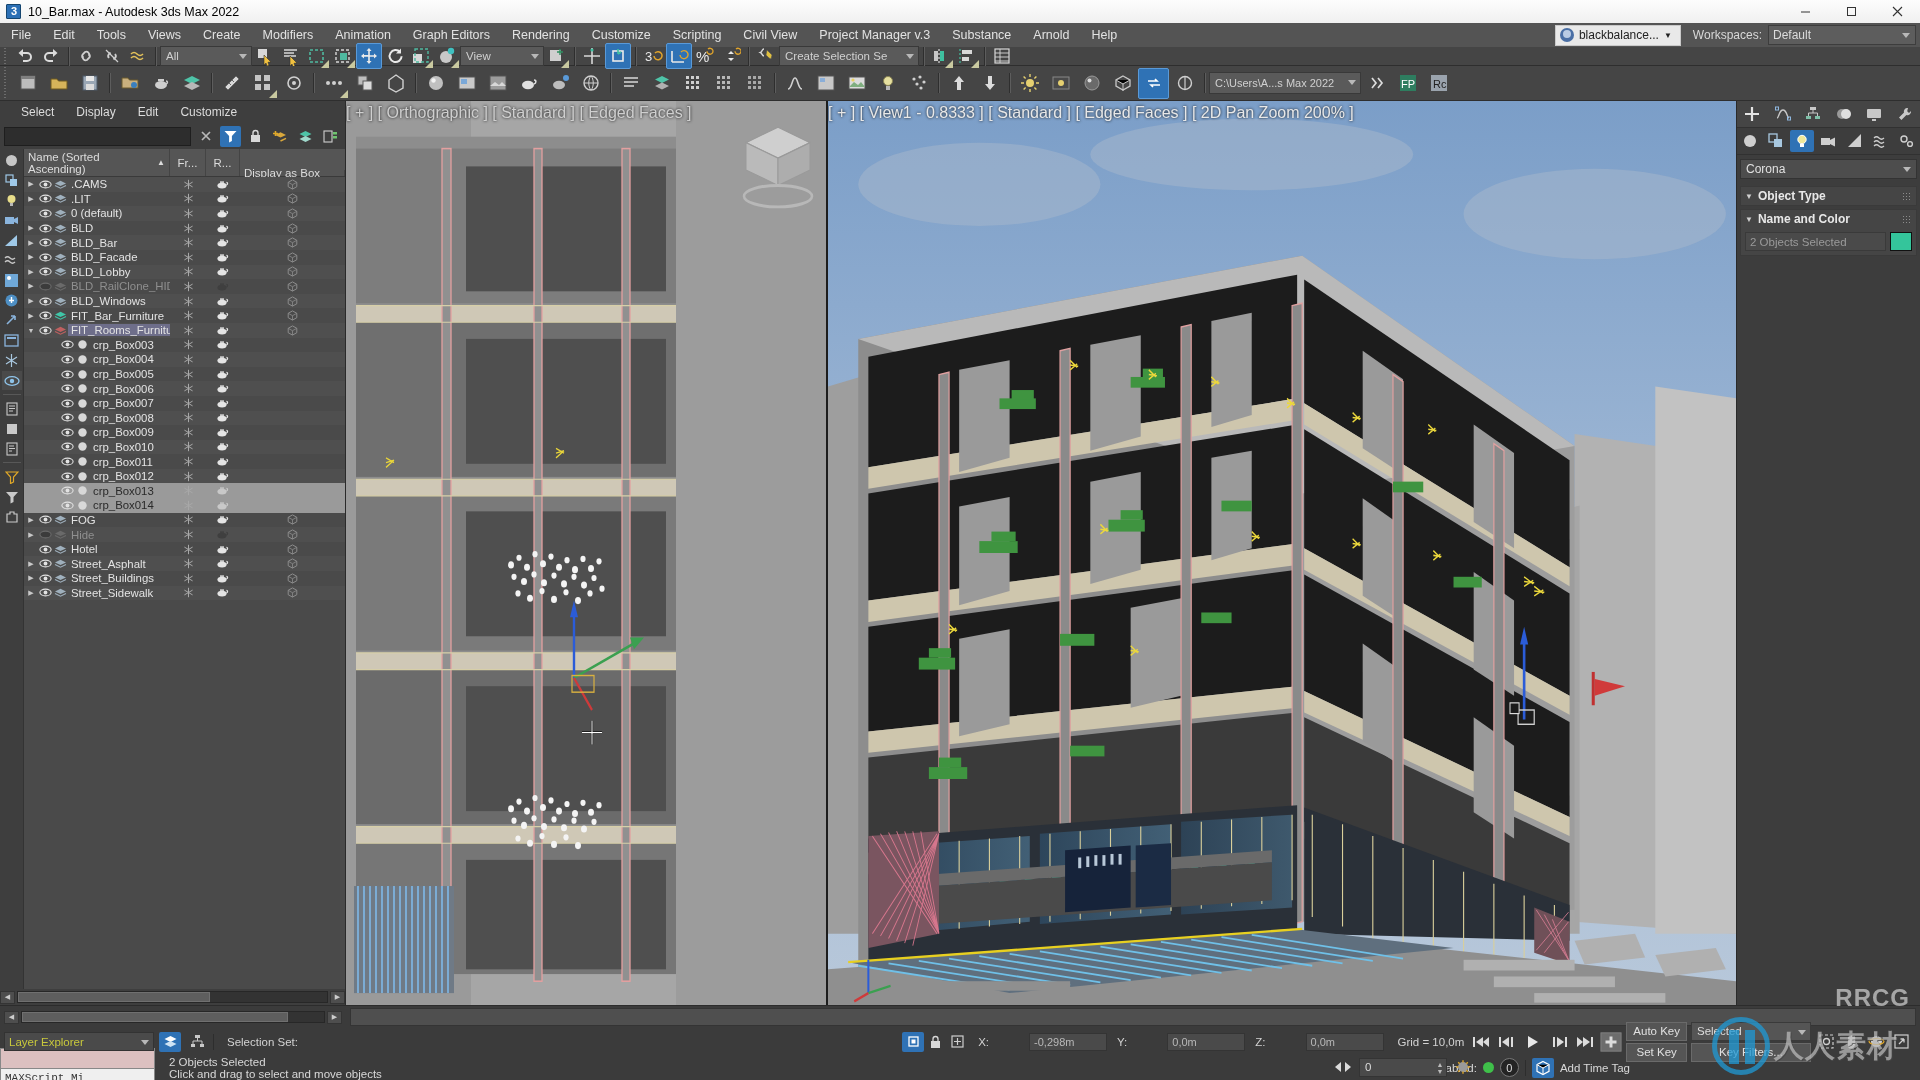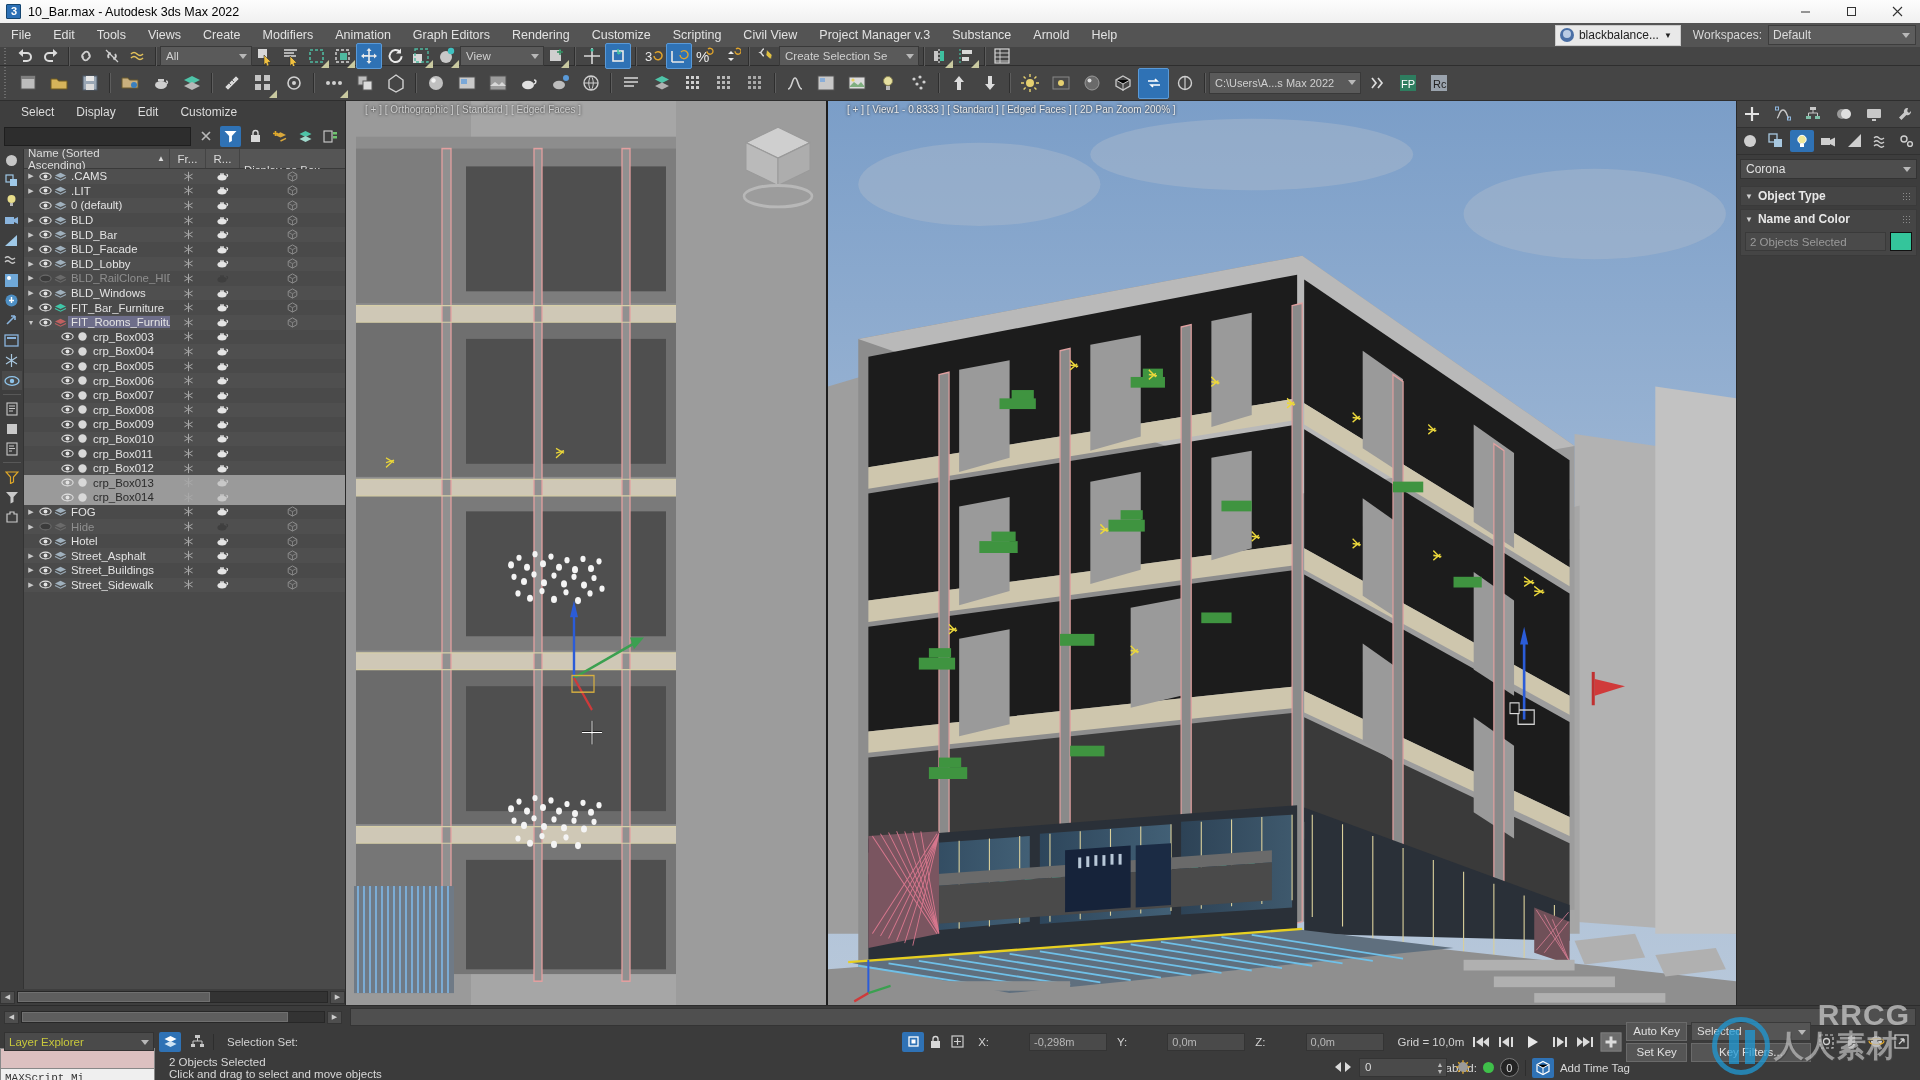--- a/index.html
+++ b/index.html
@@ -69,21 +69,21 @@
   .exp-search .field { flex:1; height:19px; background:#2d2d2d; border:1px solid #1e1e1e;}
   .exp-btn{width:21px;height:21px;display:flex;align-items:center;justify-content:center;}
   .exp-btn.on{background:#2f72b5;border-radius:2px;}
   .exp-body { flex:1; display:flex; min-height:0;}
   .vtools { width:24px; flex:0 0 24px; background:#3e3e3e; display:flex; flex-direction:column;
       align-items:center; padding-top:2px; gap:1px; border-right:1px solid #333;}
   .vt { width:20px; height:19px; display:flex;align-items:center;justify-content:center;}
   .vt.sel{ background:#4a4a4a;}
   .vt-div{ width:18px;height:1px;background:#585858;margin:3px 0;}
   .treewrap { flex:1; display:flex; flex-direction:column; min-width:0; background:#4a4a4a;}
-  .tree-head { display:flex; height:20px; background:#555; font-size:11.5px; color:#dcdcdc;
+  .tree-head { display:flex; height:28px; background:#555; font-size:11.5px; color:#dcdcdc;
       border-bottom:1px solid #3a3a3a;}
   .th { display:flex;align-items:center; padding:0 4px; border-right:1px solid #444;}
   .th.name{flex:1; min-width:0;}
   .th.fr{width:36px;justify-content:center}
   .th.r{width:34px;justify-content:center}
   .th.disp{width:105px;margin-top:21px;}
   .tree { flex:1; overflow:hidden; }
   .row { height:14.6px; display:flex; align-items:center; font-size:11.4px; color:#e3e3e3;
       background:#4f4f4f; }
   .row:nth-child(even){ background:#4a4a4a; }
@@ -101,21 +101,21 @@
   .scroll-track{flex:1;height:12px;background:#333;margin:0 2px;position:relative;border:1px solid #272727;}
   .scroll-thumb{position:absolute;left:0;top:0;bottom:0;width:62%;background:#5e5e5e;border:1px solid #707070;}
   .sc-arrow{width:15px;height:13px;background:#4e4e4e;border:1px solid #343434;display:flex;
      align-items:center;justify-content:center;font-size:7px;color:#ccc;}
 
   
   .viewports{ flex:1; display:flex; min-width:0; background:#2b2b2b; position:relative;}
   .vp{ position:relative; overflow:hidden;}
   .vp.left{ flex:0 0 482px; border-right:2px solid #1d1d1d;}
   .vp.right{ flex:1; }
-  .vp-label{ position:absolute; left:19px; top:3px; font-size:10px; color:#cfcfcf;
+  .vp-label{ position:absolute; left:0; top:3px; font-size:16px; color:#cfcfcf;
       text-shadow:0 0 3px rgba(0,0,0,.9); z-index:5; white-space:nowrap;}
   .vp.right .vp-label{ color:#e8e8e8;}
 
   
   .cmdpanel{ width:184px; flex:0 0 184px; background:#3d3d3d; display:flex; flex-direction:column;
       border-left:1px solid #2a2a2a;}
   .cp-tabs{ height:27px; display:flex; align-items:center; justify-content:space-around; background:#454545;
       border-bottom:1px solid #313131;}
   .cp-tabs2{ height:27px; display:flex; align-items:center; justify-content:space-around; background:#3d3d3d;
       border-bottom:1px solid #313131;}
@@ -175,21 +175,21 @@
      display:flex;align-items:center;padding:0 14px 0 5px;position:relative;}
   .selcombo .car{position:absolute;right:4px;top:7px;border-left:4px solid transparent;
      border-right:4px solid transparent;border-top:5px solid #b8b8b8;}
   .watermark{ position:absolute; right:8px; bottom:2px; width:200px;height:64px; pointer-events:none;
      opacity:.75; display:flex; align-items:center; gap:4px;}
   .wm-circle{ width:58px;height:58px;border-radius:50%;border:5px solid #1f9ad6;position:relative;}
   .wm-circle::after{content:"";position:absolute;left:12px;top:8px;width:10px;height:34px;background:#1f9ad6;}
   .wm-circle::before{content:"";position:absolute;left:28px;top:8px;width:10px;height:34px;background:#1f9ad6;}
   .wm-text{ font-size:30px; color:#b8b8b8; font-weight:bold; letter-spacing:1px;
      text-shadow:1px 1px 0 #444;}
-  .rrcg{ position:absolute; right:10px; bottom:48px; font-size:30px; color:#c9c9c9; font-weight:bold;
+  .rrcg{ position:absolute; right:10px; bottom:68px; font-size:24px; color:#c9c9c9; font-weight:bold;
      letter-spacing:1px; opacity:.75;}
 </style>
 </head>
 <body>
 
 <div id="app">
 
   <div class="titlebar">
     <div class="tb-ico"></div>
     <div class="tb-title">10_Bar.max - Autodesk 3ds Max 2022</div>

